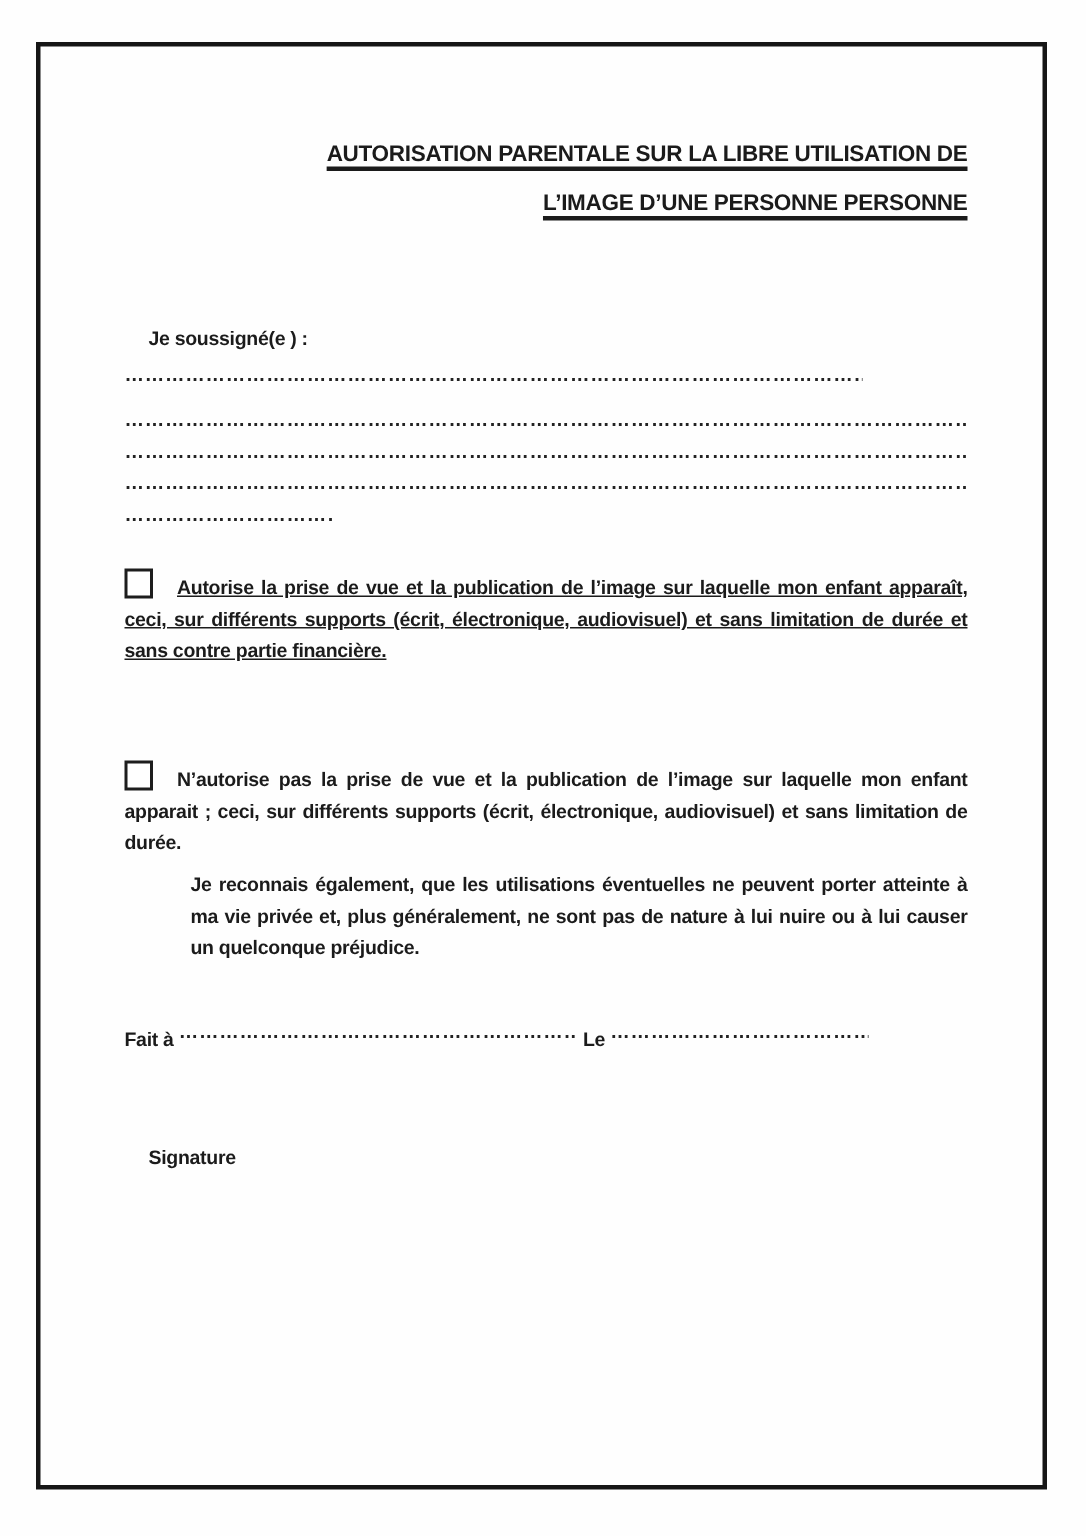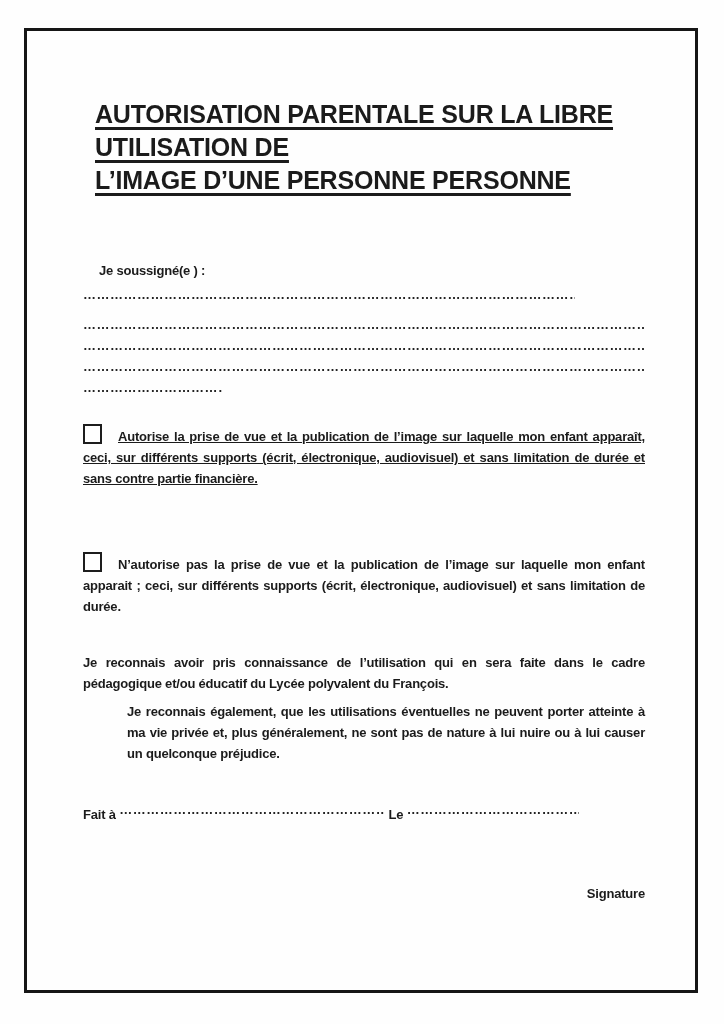--- a/index.html
+++ b/index.html
@@ -19,24 +19,24 @@
   }
   .content{
     position:absolute;
     left:83px;top:86px;width:562px;
     font-weight:bold;
     font-size:13px;
     line-height:21px;
     letter-spacing:-0.2px;
   }
   h1{
-    margin:12px;
-    font-size:25px;
+    margin:0;
+    font-size:15px;
     line-height:33px;
-    text-align:left;
+    text-align:right;
     letter-spacing:-0.2px;
     font-weight:bold;
   }
   h1 .tl{
     text-decoration:underline;
     text-decoration-thickness:2.5px;
     text-underline-offset:4px;
   }
   .label{display:block;margin-left:16px;}
   .soussigne{margin-top:63px;}
@@ -76,21 +76,21 @@
   .leader-inline{
     display:inline-block;
     overflow:hidden;white-space:nowrap;
     height:18px;line-height:18px;
     vertical-align:baseline;
     font-size:13px;letter-spacing:0.5px;
     color:#222;
   }
   .leader-fait{width:266px;}
   .leader-le{width:172px;}
-  .signature{margin-top:61px;text-align:right;}
+  .signature{margin-top:61px;}
 </style>
 </head>
 <body>
 
 <div class="page">
   <div class="frame"></div>
 
   <div class="content">
 
     <h1>
@@ -109,21 +109,20 @@
     </div>
 
     <p class="para opt1">
       <span class="checkbox"></span><span>Autorise la prise de vue et la publication de l’image sur laquelle mon enfant apparaît, ceci, sur différents supports (écrit, électronique, audiovisuel) et sans limitation de durée et sans contre partie financière.</span>
     </p>
 
     <p class="para opt2">
       <span class="checkbox"></span><span>N’autorise pas la prise de vue et la publication de l’image sur laquelle mon enfant apparait ; ceci, sur différents supports (écrit, électronique, audiovisuel) et sans limitation de durée.</span>
     </p>
 
-    <p class="para ack1">Je reconnais avoir pris connaissance de l’utilisation qui en sera faite dans le cadre pédagogique et/ou éducatif du Lycée polyvalent du François.</p>
 
     <p class="para ack2">Je reconnais également, que les utilisations éventuelles ne peuvent porter atteinte à ma vie privée et, plus généralement, ne sont pas de nature à lui nuire ou à lui causer un quelconque préjudice.</p>
 
     <div class="fait-line">
       <span>Fait à</span>
       <span class="leader-inline leader-fait">………………………………………………………………………………………………………………………………………………………………………………………………………………………………</span>
       <span>Le</span>
       <span class="leader-inline leader-le">………………………………………………………………………………………………………………………………………………………………………………………………………………………………</span>
     </div>
 

